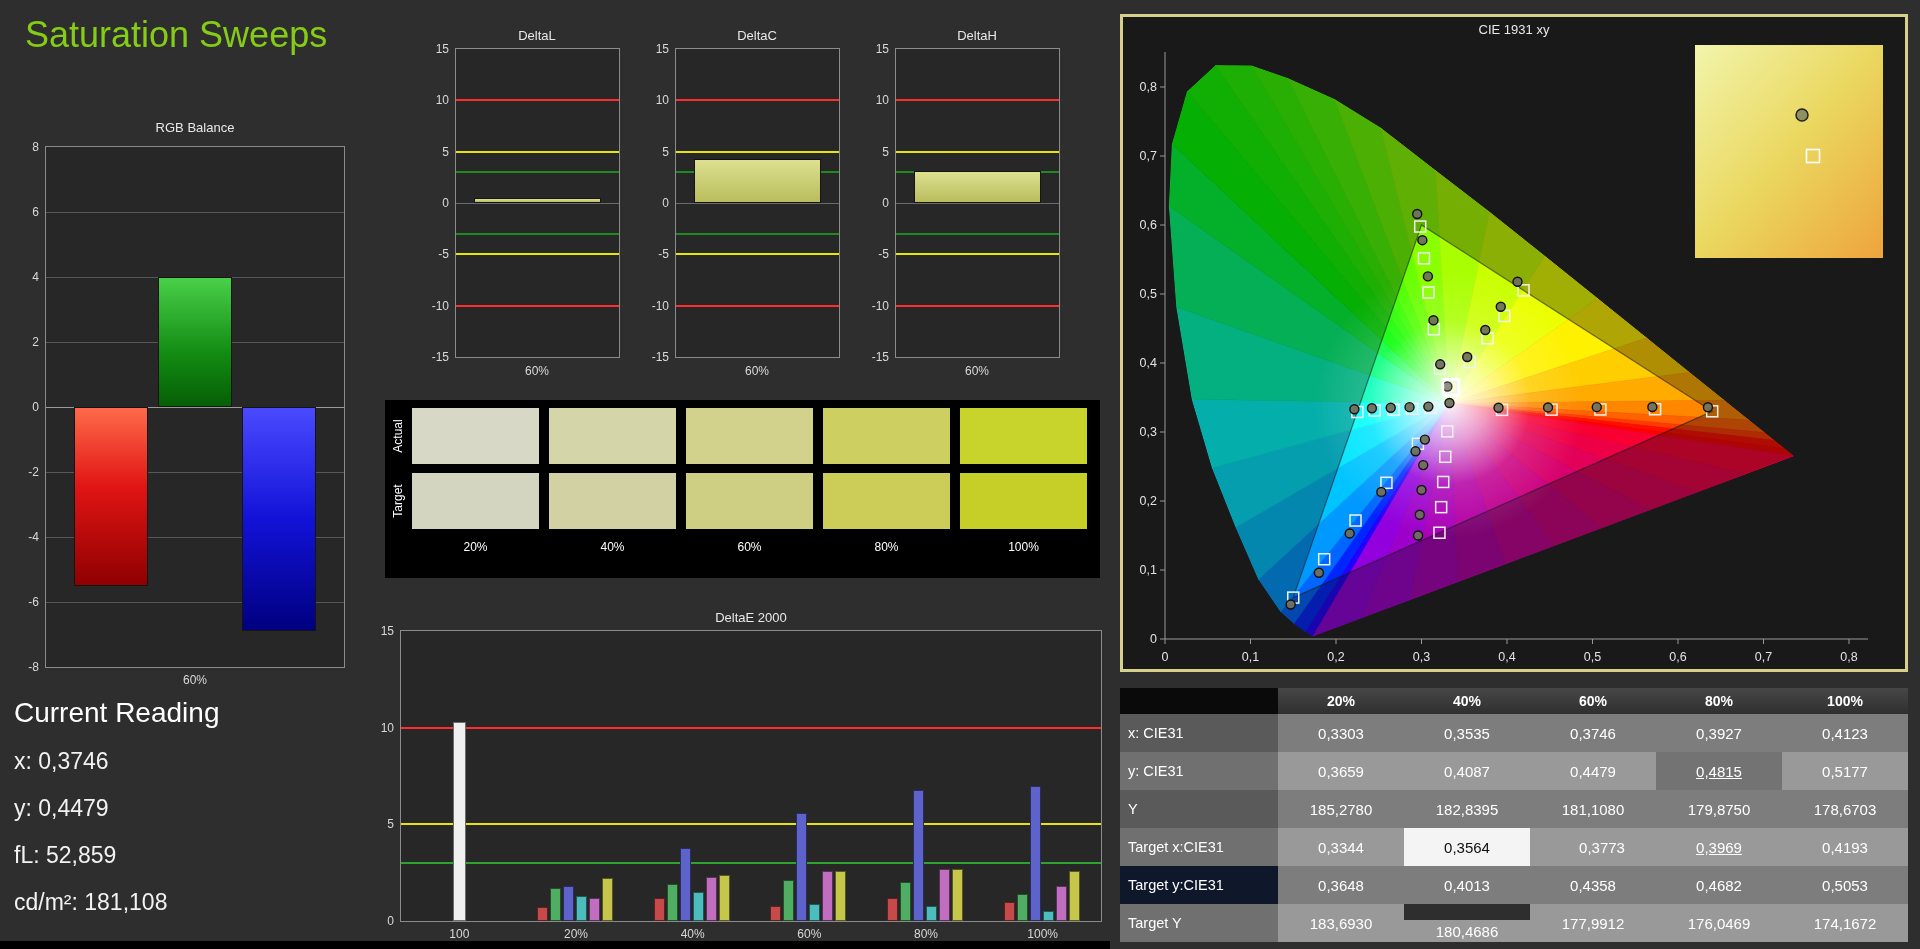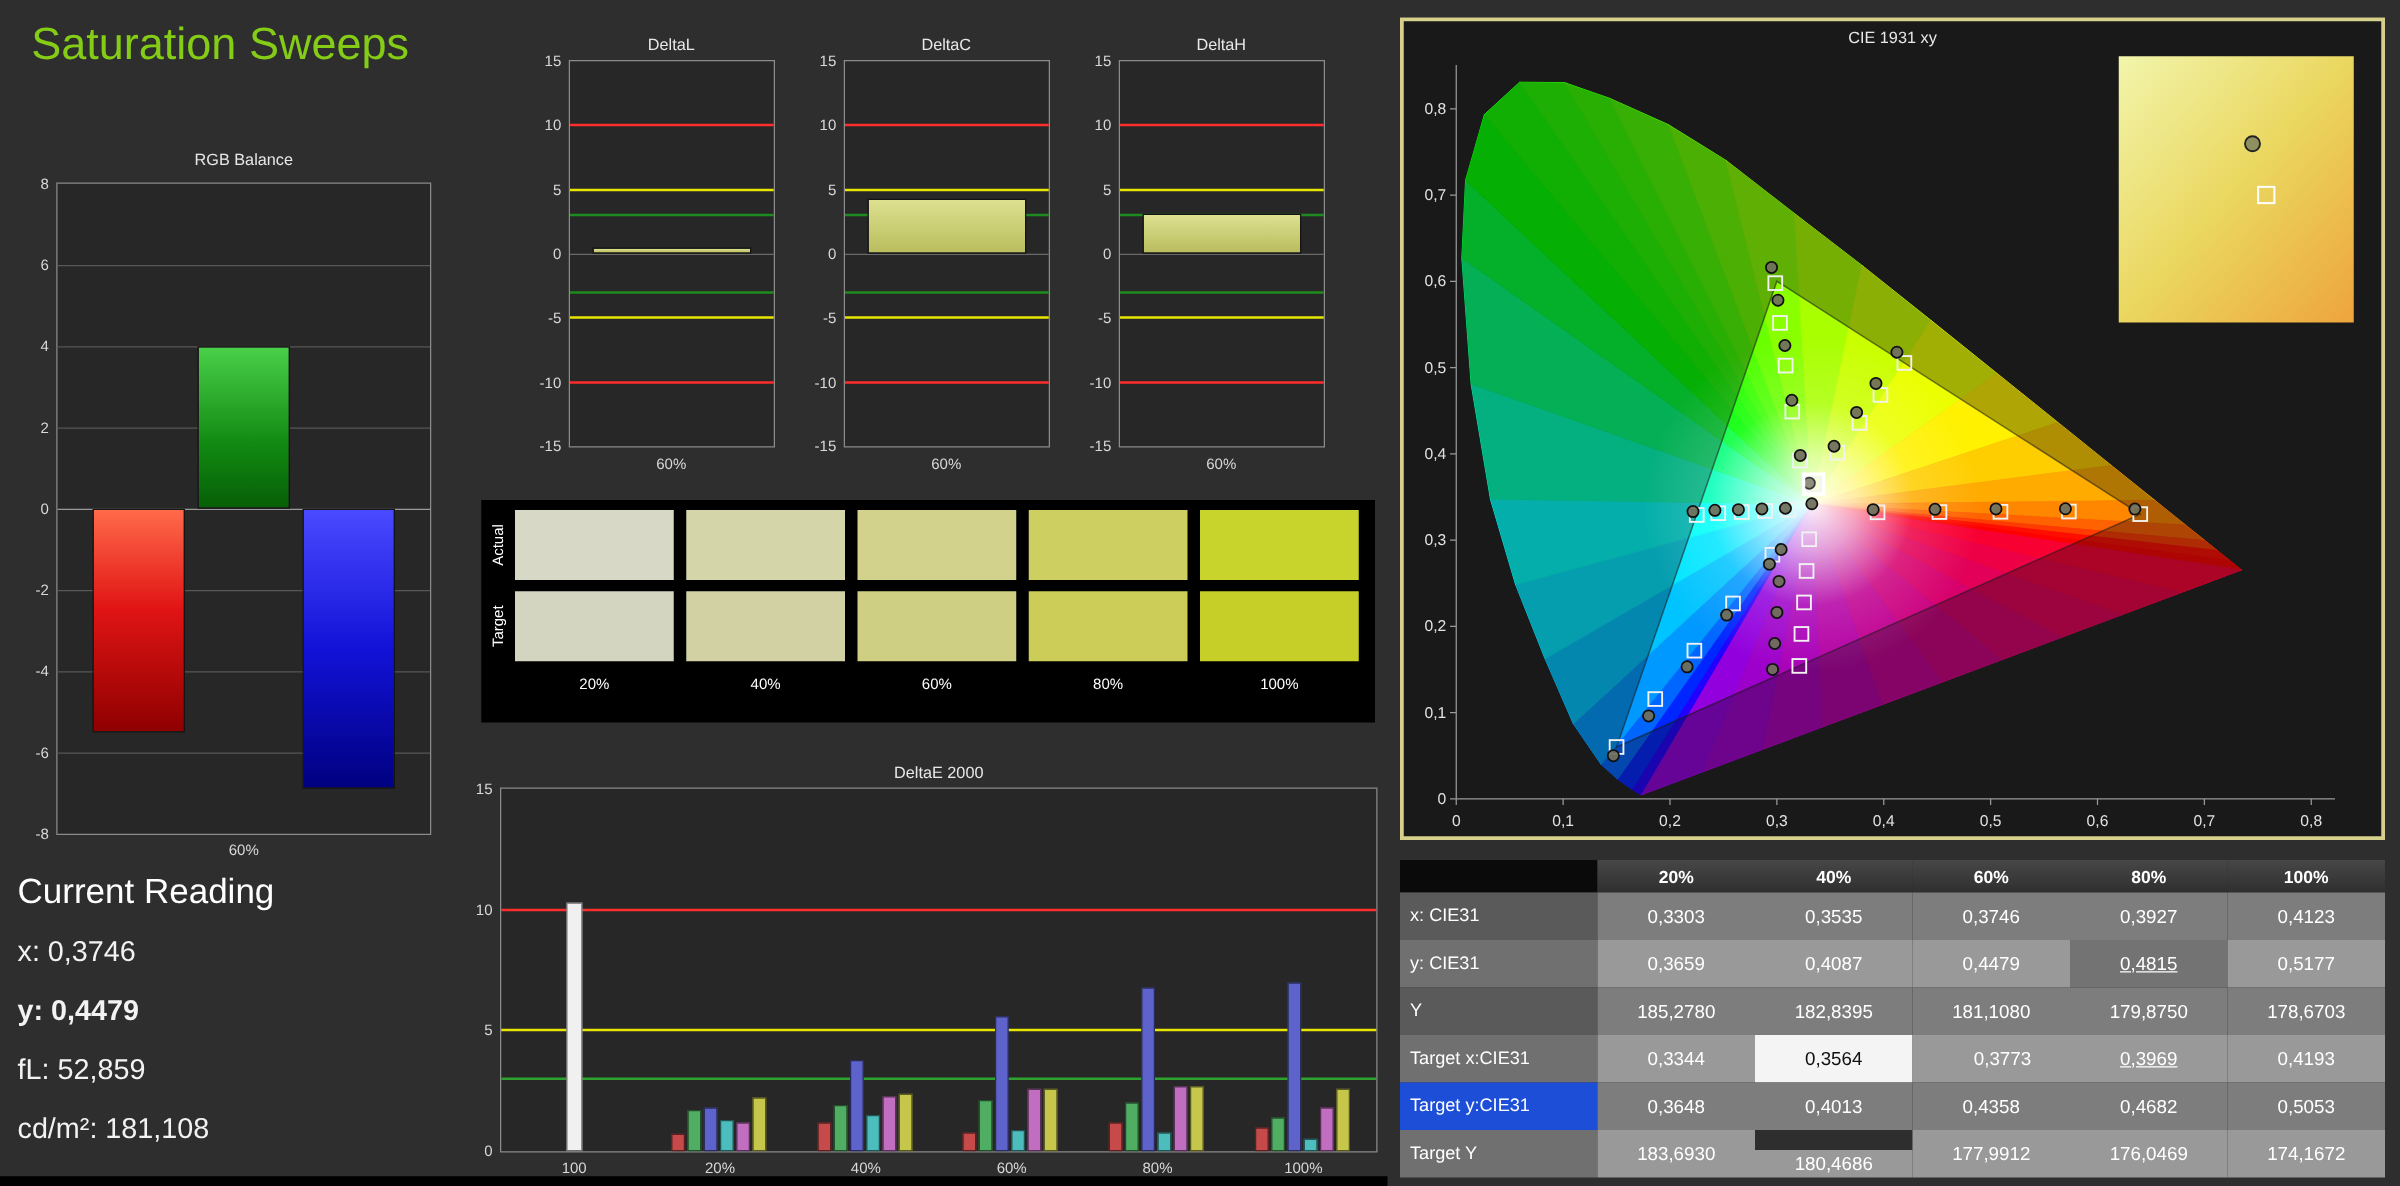--- a/index.html
+++ b/index.html
@@ -384,34 +384,34 @@
       <div style="background: rgb(125, 125, 125);">182,8395</div>
       <div style="background: rgb(125, 125, 125);">181,1080</div>
       <div style="background: rgb(125, 125, 125);">179,8750</div>
       <div style="background: rgb(125, 125, 125);">178,6703</div>
       <div class="lab" style="background: rgb(112, 112, 112);">Target x:CIE31</div>
       <div style="background: rgb(153, 153, 153);">0,3344</div>
       <div style="background: rgb(244, 244, 244); color: rgb(16, 16, 16);">0,3564</div>
       <div style="background: rgb(153, 153, 153); padding-left: 18px;">0,3773</div>
       <div style="background: rgb(153, 153, 153); text-decoration: underline;">0,3969</div>
       <div style="background: rgb(153, 153, 153);">0,4193</div>
-      <div class="lab" style="background: #1d4ed8;">Target y:CIE31</div>
+      <div class="lab" style="background: #0f172a;">Target y:CIE31</div>
       <div style="background: rgb(125, 125, 125);">0,3648</div>
       <div style="background: rgb(125, 125, 125);">0,4013</div>
       <div style="background: rgb(125, 125, 125);">0,4358</div>
       <div style="background: rgb(125, 125, 125);">0,4682</div>
       <div style="background: rgb(125, 125, 125);">0,5053</div>
       <div class="lab" style="background: rgb(112, 112, 112);">Target Y</div>
       <div style="background: rgb(153, 153, 153);">183,6930</div>
       <div style="background: rgb(153, 153, 153); margin-top: 16px;">180,4686</div>
       <div style="background: rgb(153, 153, 153);">177,9912</div>
       <div style="background: rgb(153, 153, 153);">176,0469</div>
       <div style="background: rgb(153, 153, 153);">174,1672</div>
     </div>
 
   <div class="reading-head">Current Reading</div>
   <div class="reading" style="top:748px;">x: 0,3746</div>
-  <div class="reading" style="top:795px;font-weight:bold;">y: 0,4479</div>
+  <div class="reading" style="top:795px;">y: 0,4479</div>
   <div class="reading" style="top:842px;">fL: 52,859</div>
   <div class="reading" style="top:889px;">cd/m²: 181,108</div>
 
   <div class="bottomstrip"></div>
 </div>
 
 </body></html>

